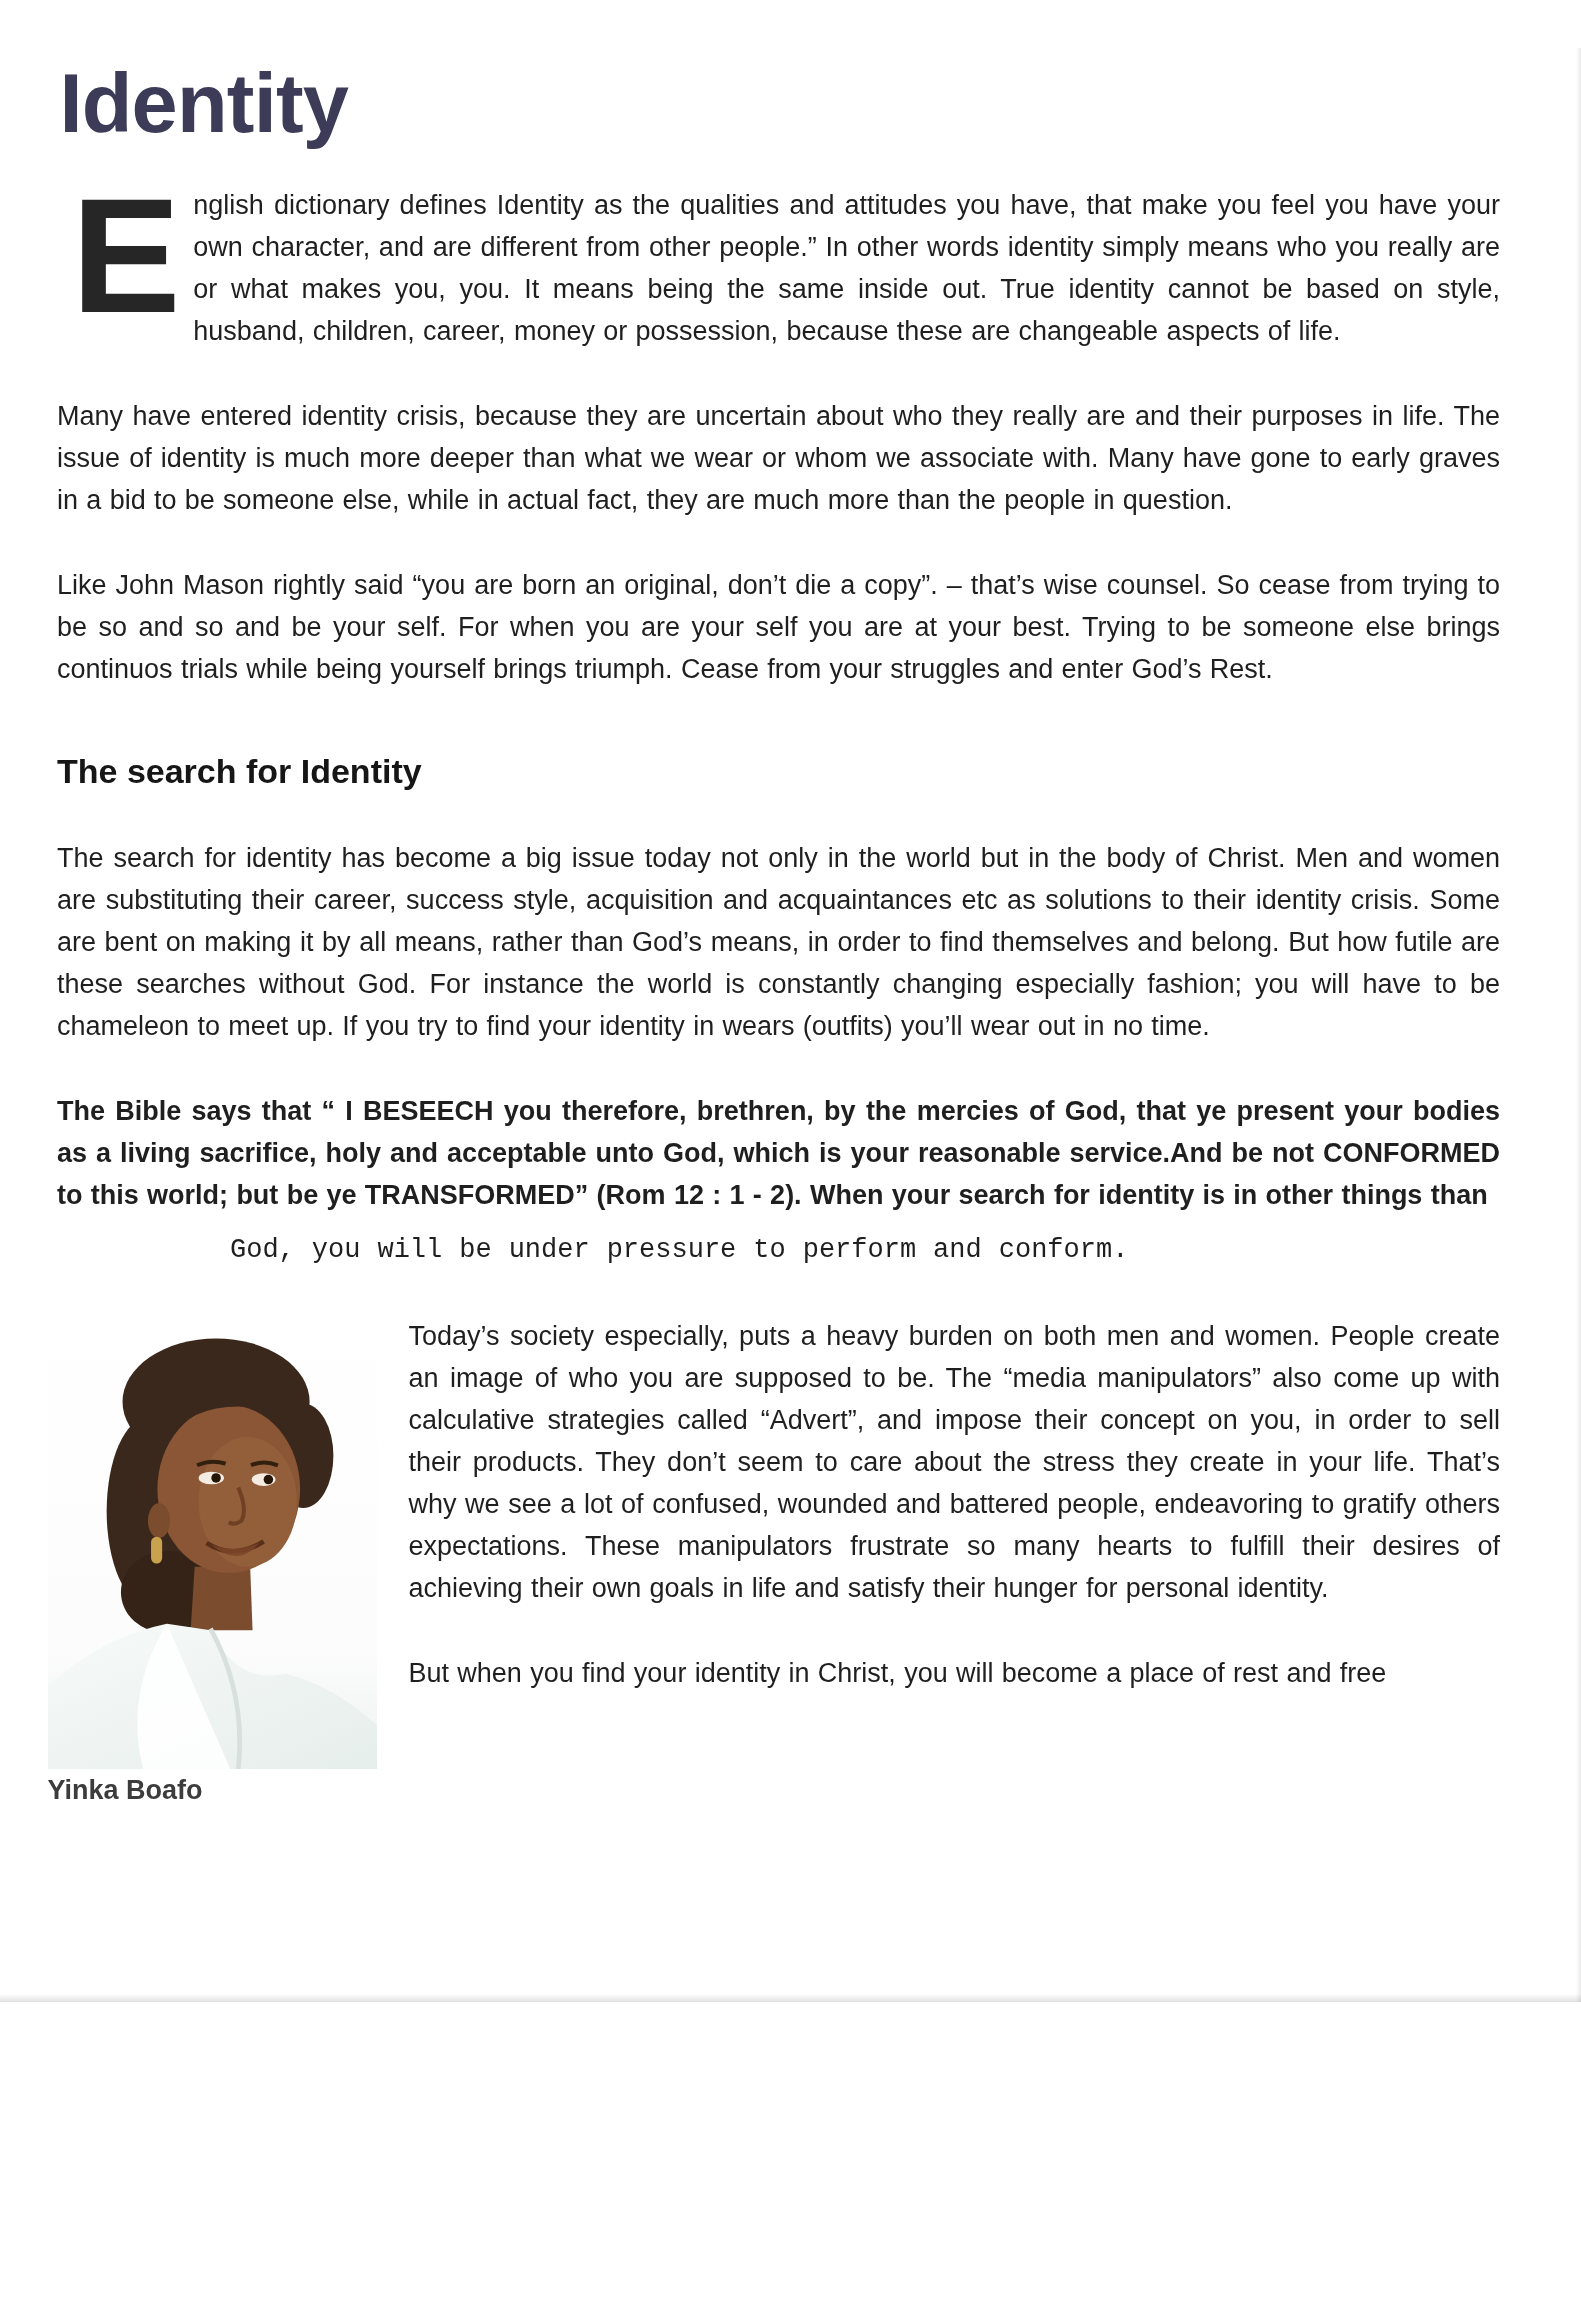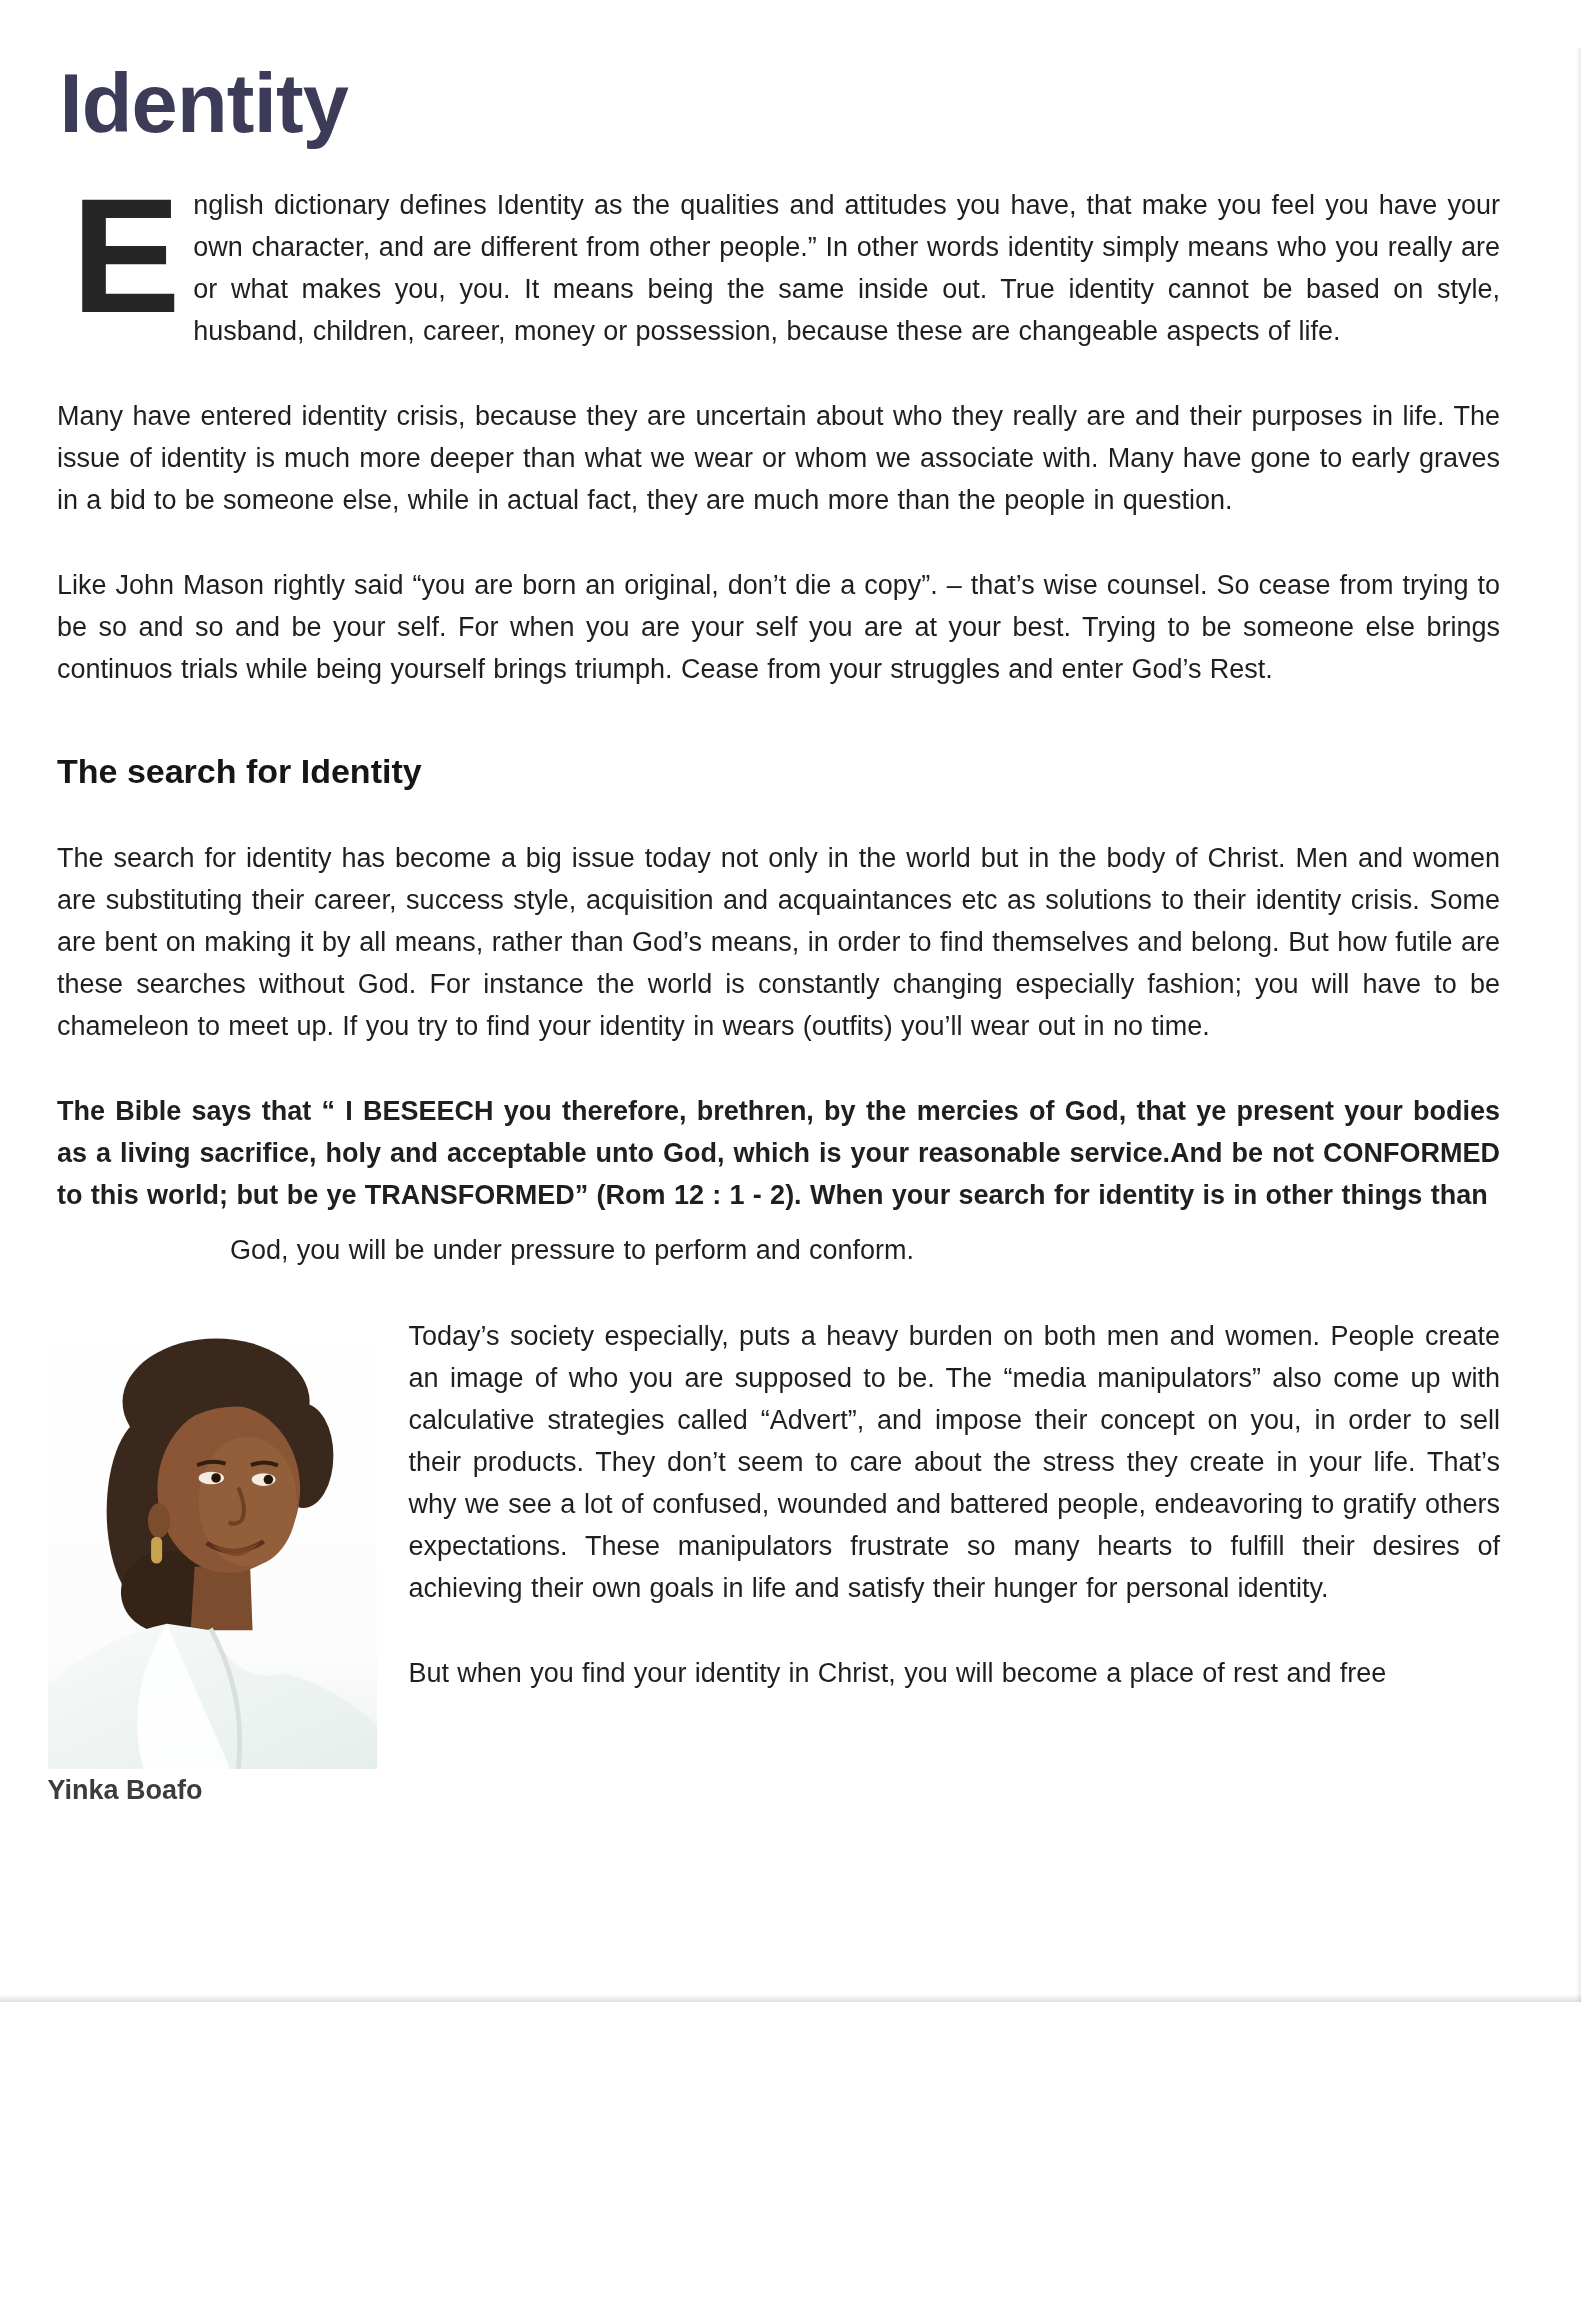--- a/index.html
+++ b/index.html
@@ -67,20 +67,21 @@
     color: #161616;
   }
   .bible-main {
     margin-bottom: 13px;
     font-weight: bold;
   }
   .bible-cont {
     margin: 0 0 0 0;
     padding-left: 173px;
     text-align: left;
+    font-family: Liberation Mono, monospace;
   }
   .wrap-section {
     margin-top: 3.2px;
   }
   .wrap-section::after {
     content: "";
     display: block;
     clear: both;
   }
   .photo-fig {

